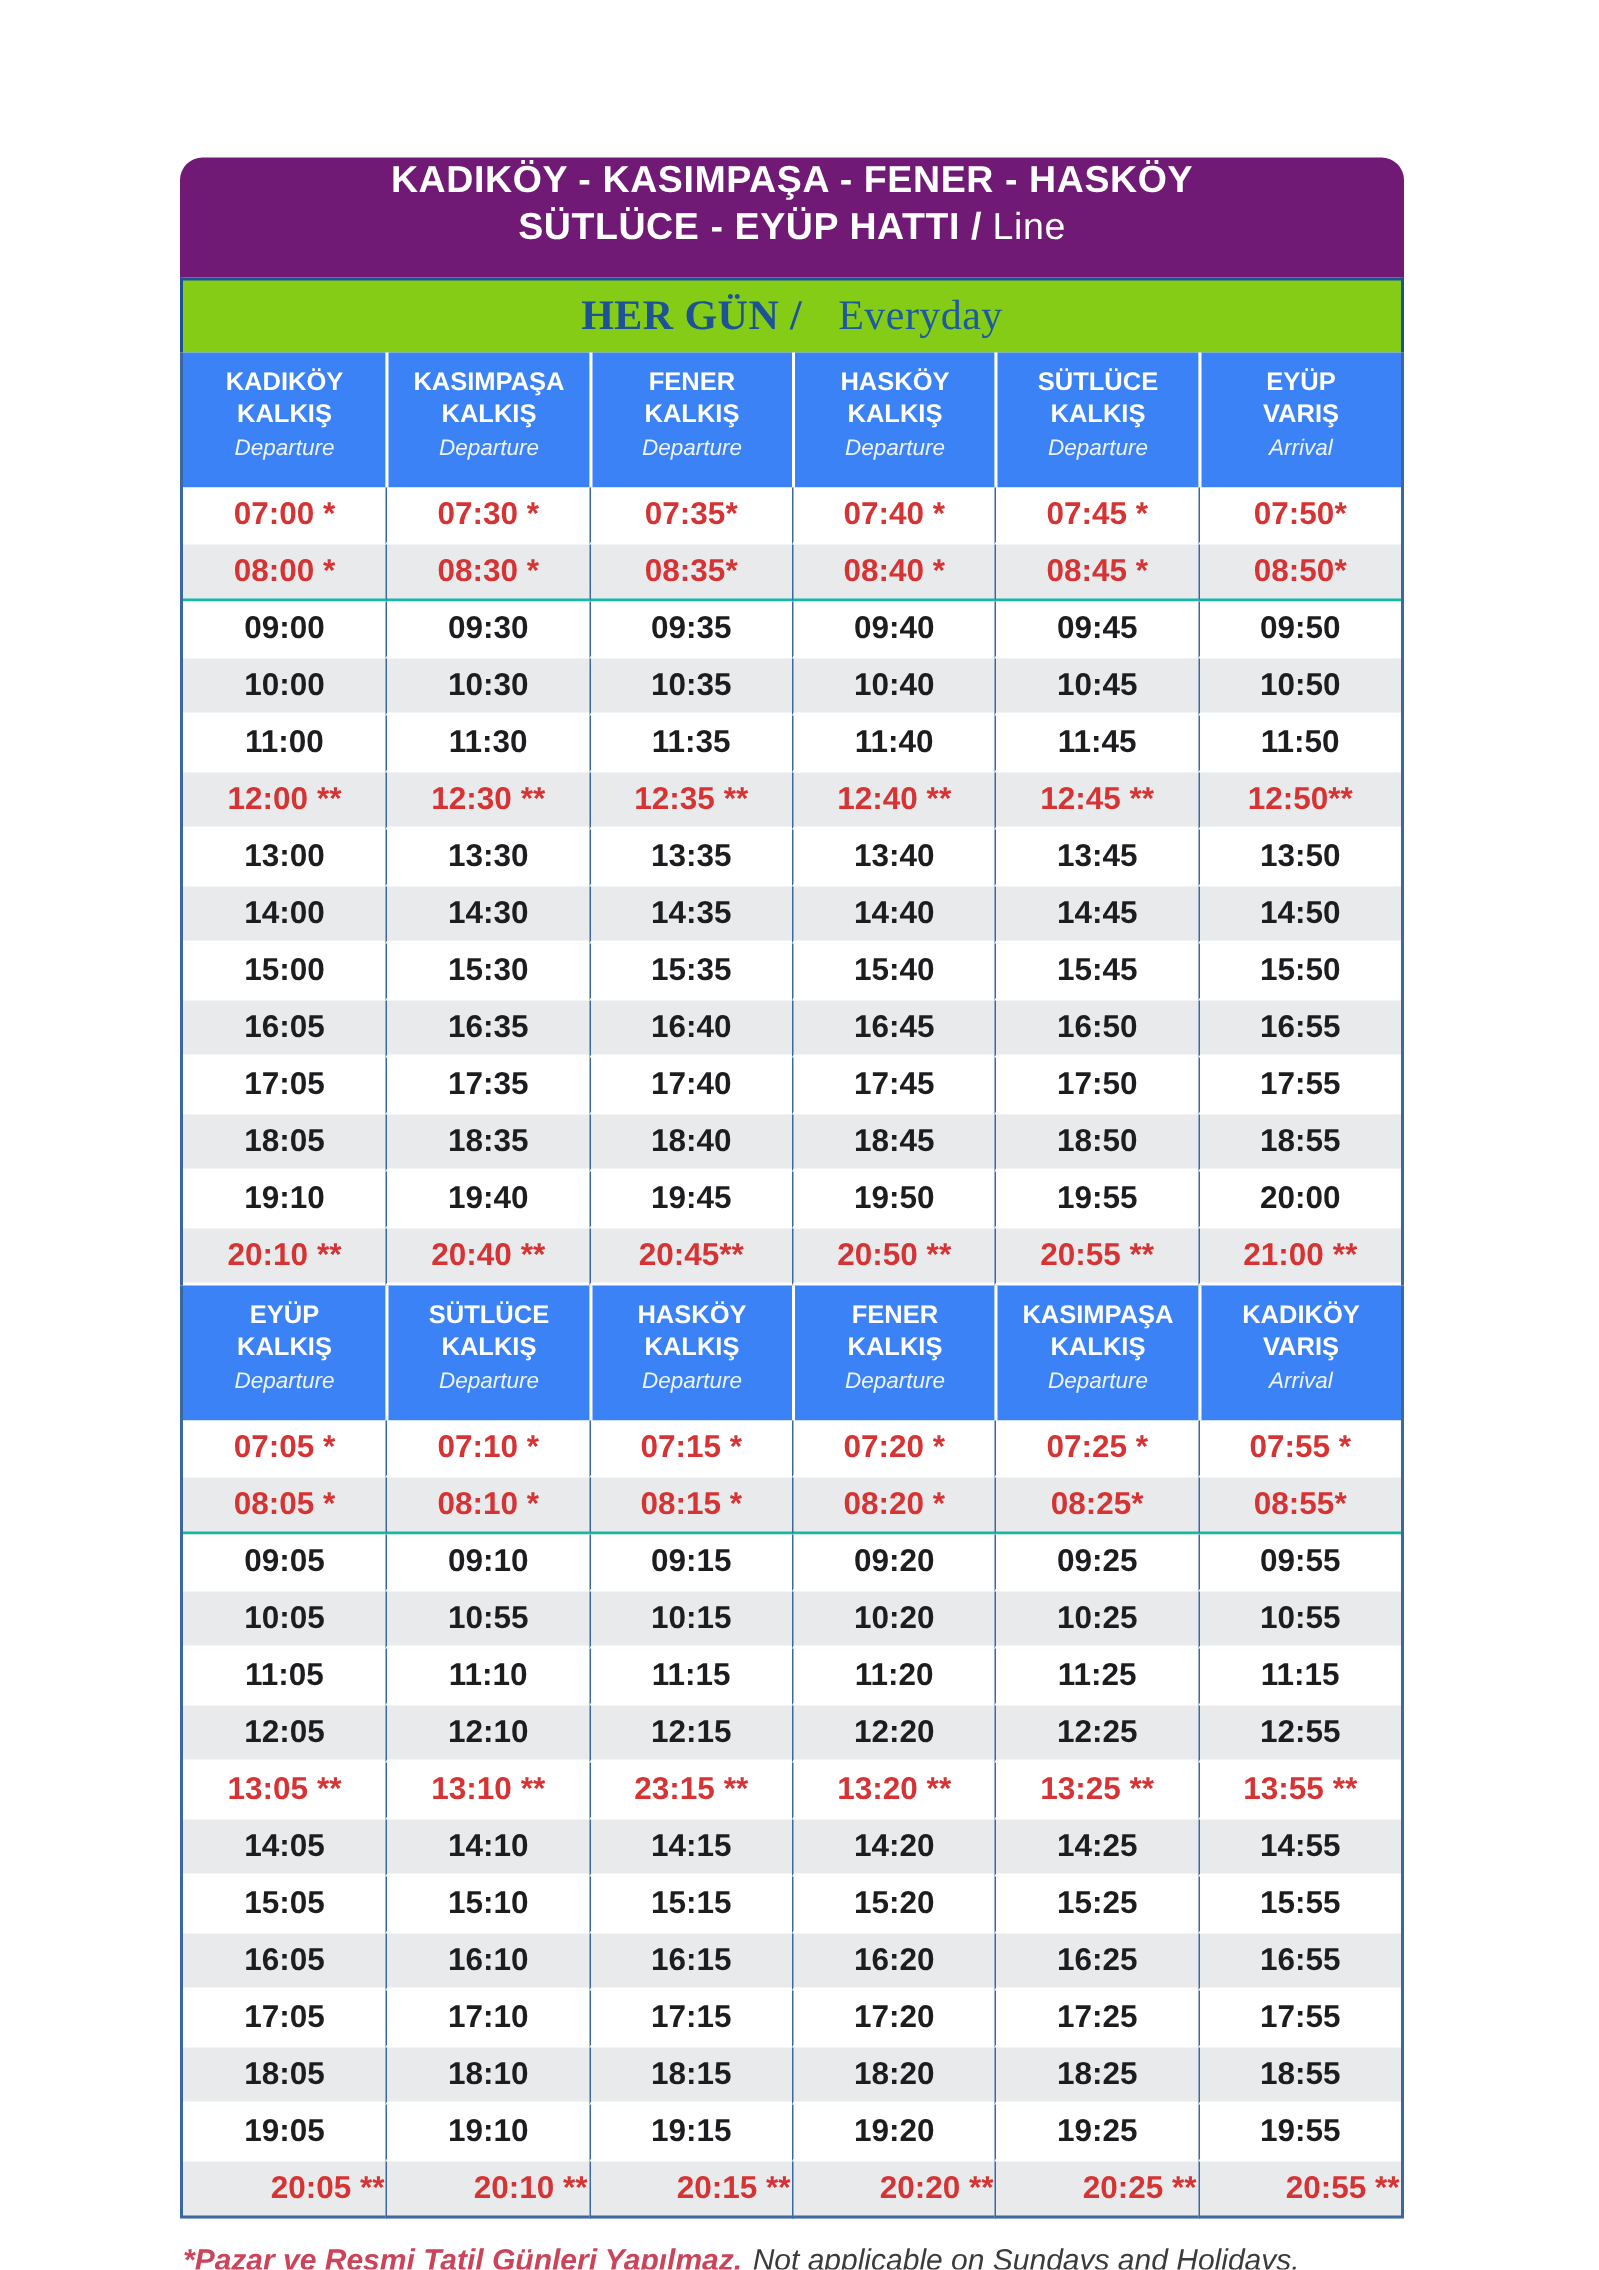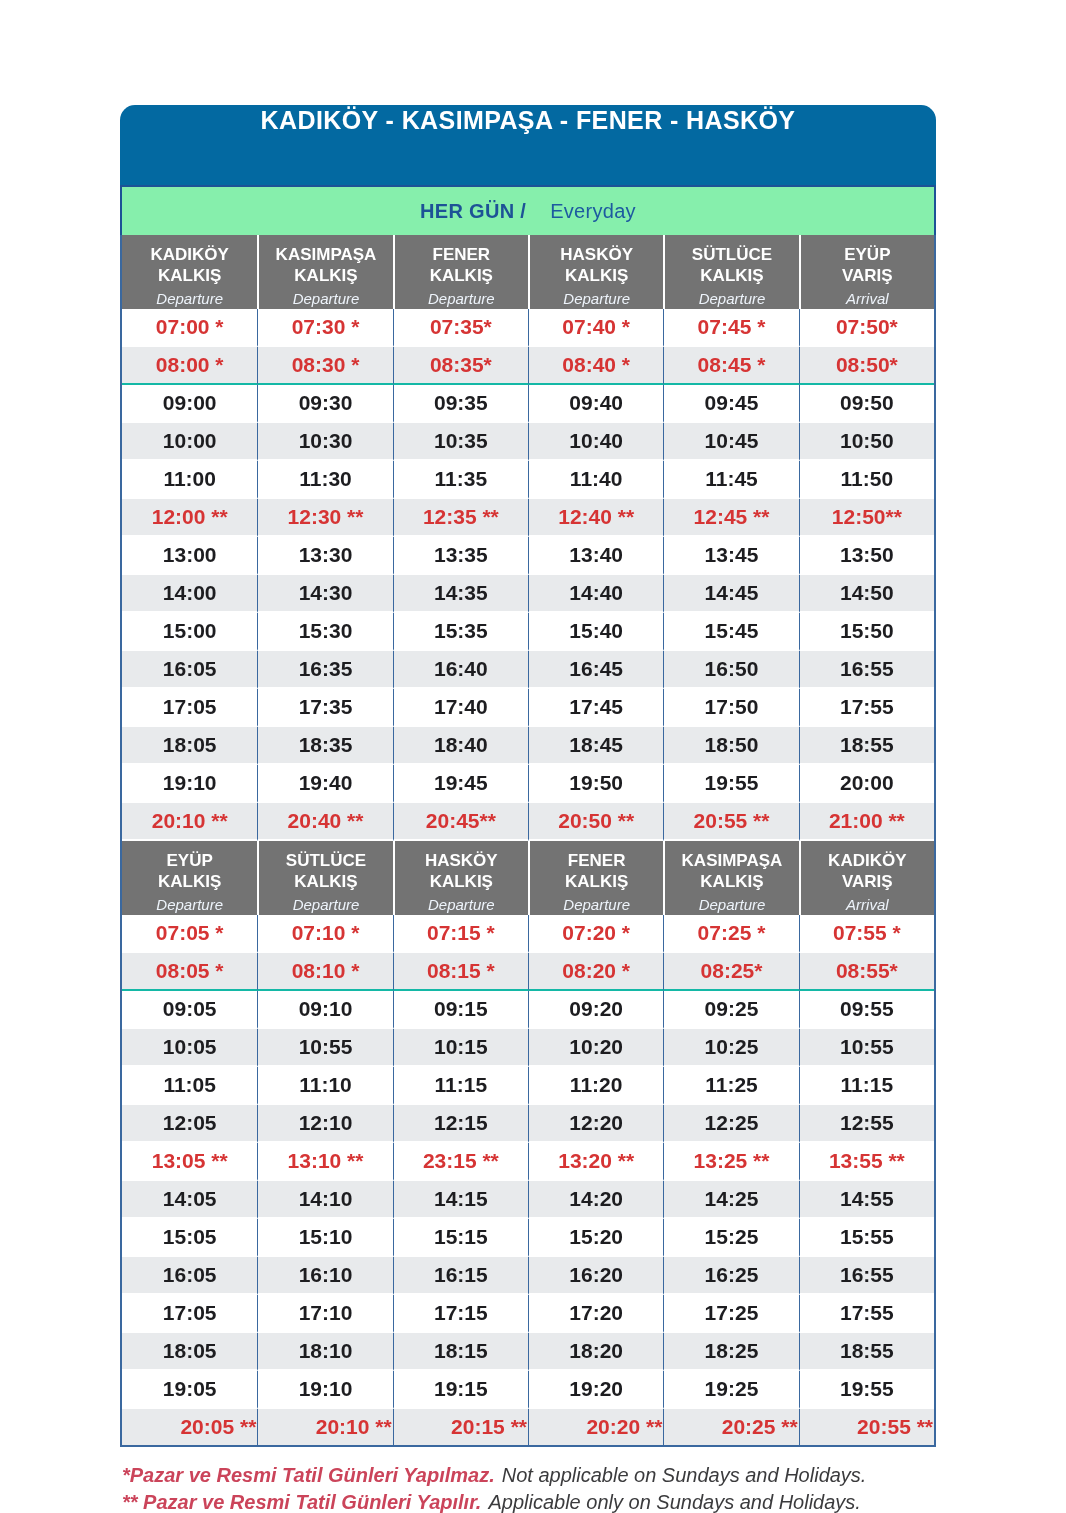--- a/index.html
+++ b/index.html
@@ -5,42 +5,42 @@
   html,body{margin:0;padding:0;}
   body{
     width:1066px;height:1513px;position:relative;background:#ffffff;
     font-family:"Liberation Sans", sans-serif;
     -webkit-font-smoothing:antialiased;
   }
   .poster{position:absolute;left:120px;top:105px;width:816px;}
 
   
   .title-banner{
-    background:#0369a1;color:#ffffff;height:80px;
+    background:#701a75;color:#ffffff;height:80px;
     border-radius:15px 15px 0 0;
     display:flex;flex-direction:column;justify-content:flex-start;align-items:center;
     text-align:center;font-weight:bold;font-size:25px;letter-spacing:0.4px;line-height:31px;
   }
   .title-banner .reg{font-weight:normal;margin-left:7px;}
 
   
   .everyday-band{
-    height:48px;background:#86efac;
+    height:48px;background:#84cc16;
     border-left:2px solid #1d5296;border-right:2px solid #1d5296;border-top:2px solid #1d5296;
     display:flex;align-items:center;justify-content:center;
-    color:#1d5296;font-size:20px;font-weight:bold;letter-spacing:0.3px;
+    color:#1d5296;font-size:28px;font-weight:bold;letter-spacing:0.3px;font-family:Liberation Serif, serif;
   }
   .everyday-band .reg{font-weight:normal;margin-left:24px;color:#1d5aa0;}
 
   
   table.tt{width:100%;border-collapse:separate;border-spacing:0;table-layout:fixed;
     border-left:2px solid #3a689f;border-right:2px solid #3a689f;}
   table.tt th{
-    background:#737373;color:#ffffff;font-weight:bold;font-size:17px;line-height:21px;
-    padding:9px 0 0 0;vertical-align:middle;
+    background:#3b82f6;color:#ffffff;font-weight:bold;font-size:17px;line-height:21px;
+    padding:9px 0 16px 0;vertical-align:middle;
   }
   table.tt th + th{border-left:2px solid #ffffff;}
   table.tt th .sub{
     display:block;font-style:italic;font-weight:normal;font-size:15px;
     color:#eef4fb;margin-top:2px;
   }
   table.tt td{
     height:34px;text-align:center;vertical-align:middle;
     font-weight:bold;font-size:21px;color:#1d1d20;
     background:#ffffff;border-bottom:2px solid #ffffff;
@@ -56,20 +56,21 @@
   .fn-tr{color:#cb445a;font-weight:bold;}
   .fn-en{color:#3b3b3d;font-weight:normal;margin-left:7px;}
 </style>
 </head>
 <body>
 
 <div class="poster">
 
   <div class="title-banner">
     <div>KADIKÖY - KASIMPAŞA - FENER - HASKÖY</div>
+    <div><span>SÜTLÜCE - EYÜP HATTI /</span><span class="reg">Line</span></div>
   </div>
 
   <div class="everyday-band">
     <span>HER GÜN /</span>
       <span class="reg">Everyday</span>
   </div>
 
   <table class="tt" id="table-0">
       <thead>
         <tr>

